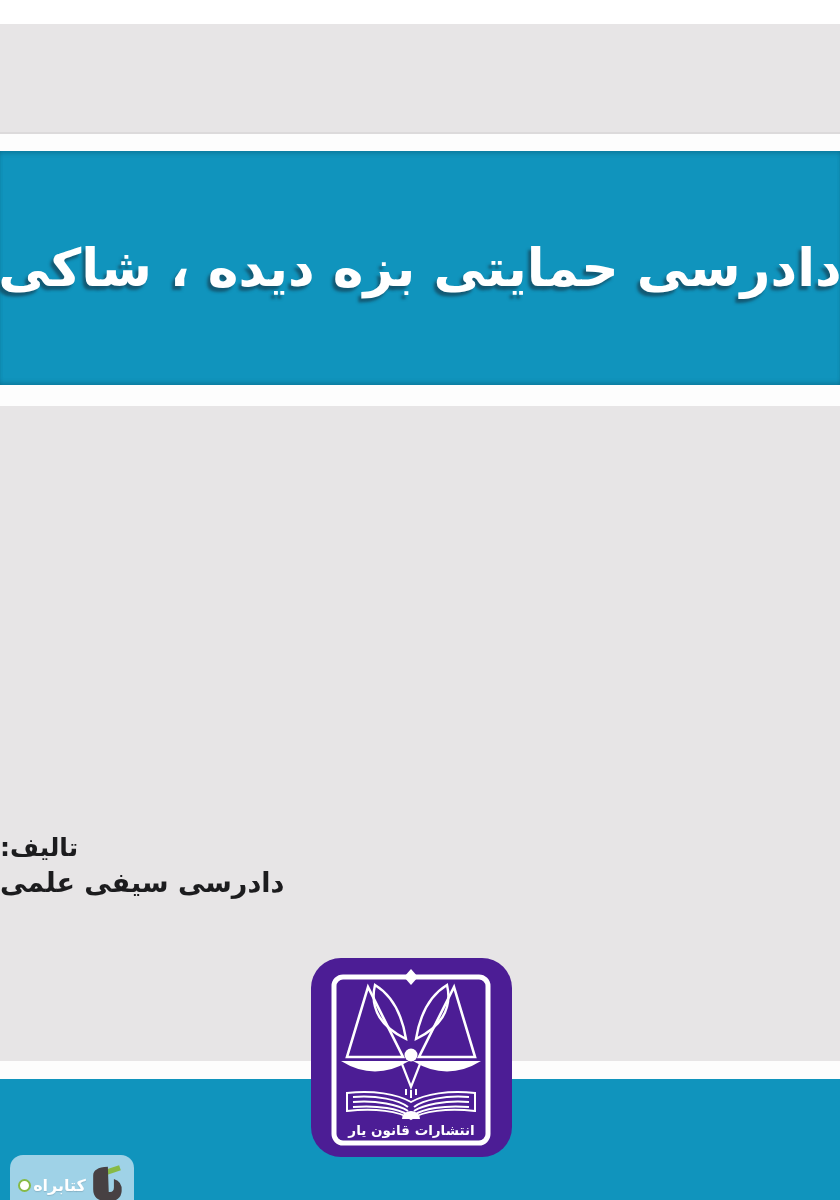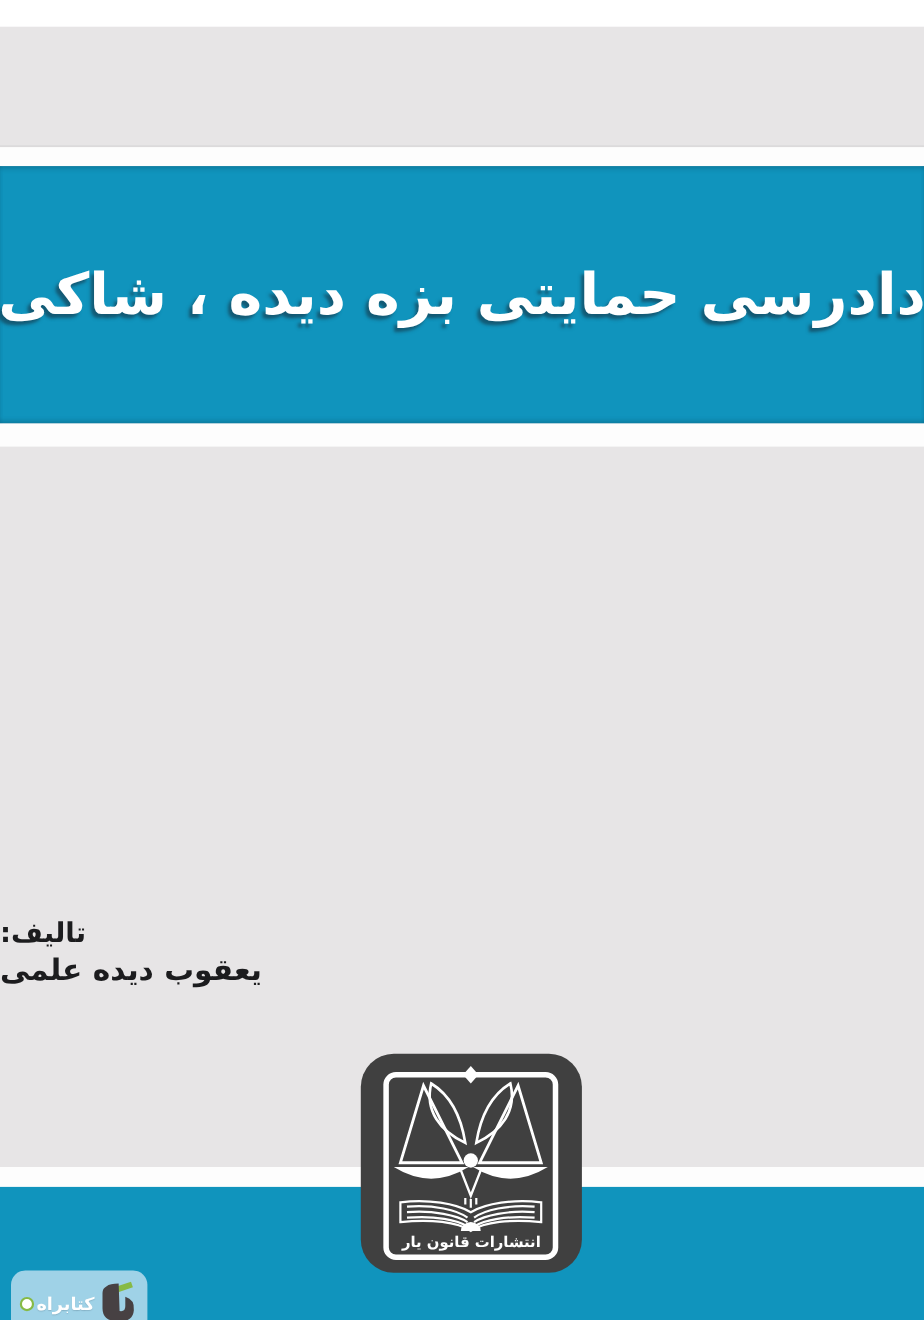--- a/index.html
+++ b/index.html
@@ -26,22 +26,22 @@
   .footer-teal{top:1055px;height:145px;background:#1094bd;}
 
   .authors-block{
     position:absolute;top:806px;left:0;width:840px;
     text-align:left;direction:rtl;color:#1c1c1e;font-weight:700;z-index:2;
   }
   .authors-label{font-size:25px;line-height:35px;}
   .author-name{font-size:27px;line-height:35px;}
 
   .publisher-logo{
-    position:absolute;left:328px;top:934px;width:201px;height:199px;
-    background:#404040;border-radius:30px;z-index:3;
+    position:absolute;left:311px;top:934px;width:201px;height:199px;
+    background:#4c1d95;border-radius:30px;z-index:3;
   }
   .publisher-logo svg{position:absolute;left:0;top:0;}
   .publisher-name{
     position:absolute;left:26px;right:26px;top:164px;height:20px;
     direction:rtl;text-align:center;color:#ffffff;
     font-size:13.5px;font-weight:700;white-space:nowrap;
   }
 
   .watermark-badge{
     position:absolute;left:10px;top:1131px;width:124px;height:60px;
@@ -69,21 +69,21 @@
     <div class="book-title" dir="rtl">دادرسی حمایتی بزه دیده ، شاکی</div>
   </div>
 
   <div class="band white-strip-2"></div>
   <div class="band band-main-gray"></div>
   <div class="band white-strip-3"></div>
   <div class="band footer-teal"></div>
 
   <div class="authors-block">
     <div class="authors-label">تالیف:</div>
-    <div class="author-name">یعقوب دیده علمی</div>
+    <div class="author-name">دادرسی سیفی علمی</div>
   </div>
 
   <div class="publisher-logo">
     <svg width="201" height="199" viewBox="0 0 201 199">
 
       <rect x="23" y="19" width="154" height="166" rx="9" fill="none" stroke="#ffffff" stroke-width="5"></rect>
 
       <path d="M100,11 L107,19 L100,27 L93,19 Z" fill="#ffffff"></path>
 
       <path d="M57,29 L36,99 L92,99 Z" fill="none" stroke="#ffffff" stroke-width="2.6"></path>

